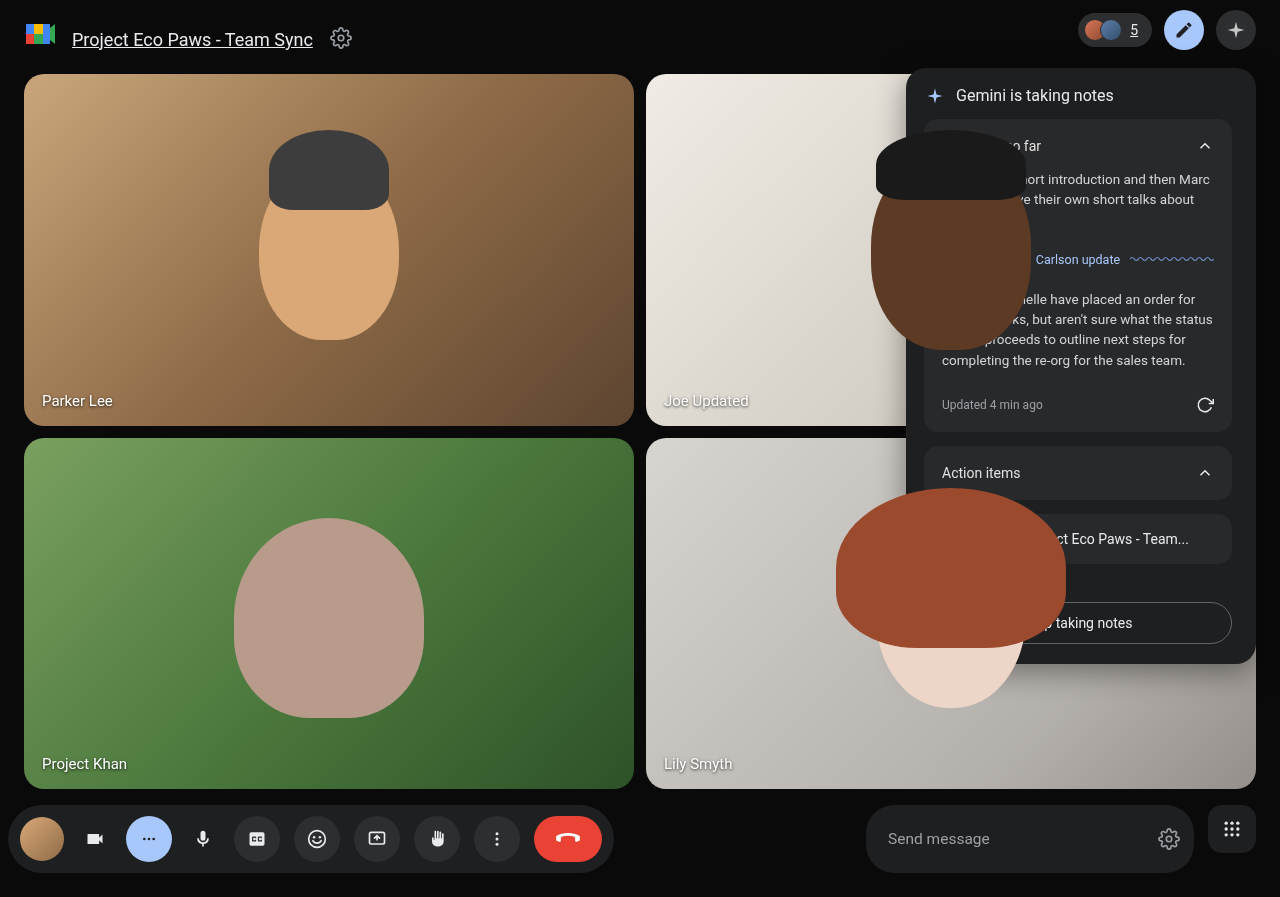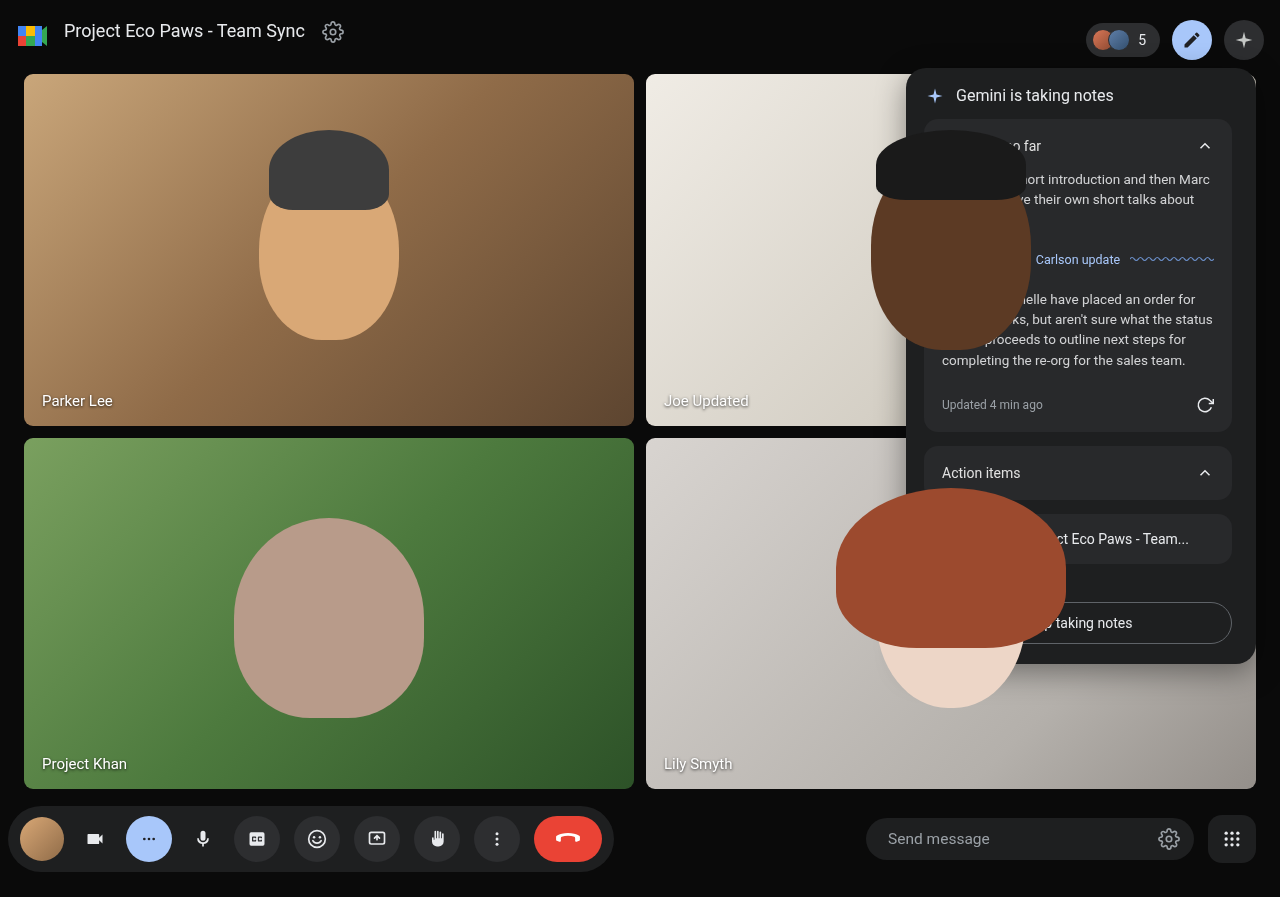--- a/index.html
+++ b/index.html
@@ -9,23 +9,24 @@
       background: #0a0a0a;
       font-family: 'Google Sans', Roboto, Arial, sans-serif;
       color: #e8eaed;
       overflow: hidden;
       position: relative;
     }
 
     
     .header {
       display: flex;
-      align-items: flex-start;
-      padding: 20px 16px;
+      align-items: flex-end;
+      padding: 20px 24px;
       height: 70px;
+      text-decoration: underline;
     }
     .meet-logo {
       width: 32px;
       height: 32px;
       margin-right: 16px;
     }
     .meeting-title {
       font-size: 18px;
       font-weight: 400;
       color: #e8eaed;
@@ -81,21 +82,21 @@
     
     .video-grid {
       display: grid;
       grid-template-columns: 1fr 1fr;
       grid-template-rows: 1fr 1fr;
       gap: 12px;
       padding: 4px 24px 0 24px;
       height: calc(100% - 70px - 108px);
     }
     .video-tile {
-      border-radius: 9px;
+      border-radius: 20px;
       position: relative;
       overflow: hidden;
       display: flex;
       align-items: center;
       justify-content: center;
     }
     .video-tile .name-label {
       position: absolute;
       left: 18px;
       bottom: 16px;
@@ -220,21 +221,20 @@
     }
 
     
     .bottom-bar {
       position: absolute;
       bottom: 24px;
       left: 8px;
       right: 24px;
       height: 68px;
       display: flex;
-      align-items: center;
     }
     .controls-cluster {
       background: #1e1f20;
       border-radius: 34px;
       padding: 10px 12px;
       display: flex;
       align-items: center;
       gap: 14px;
     }
     .self-avatar {

